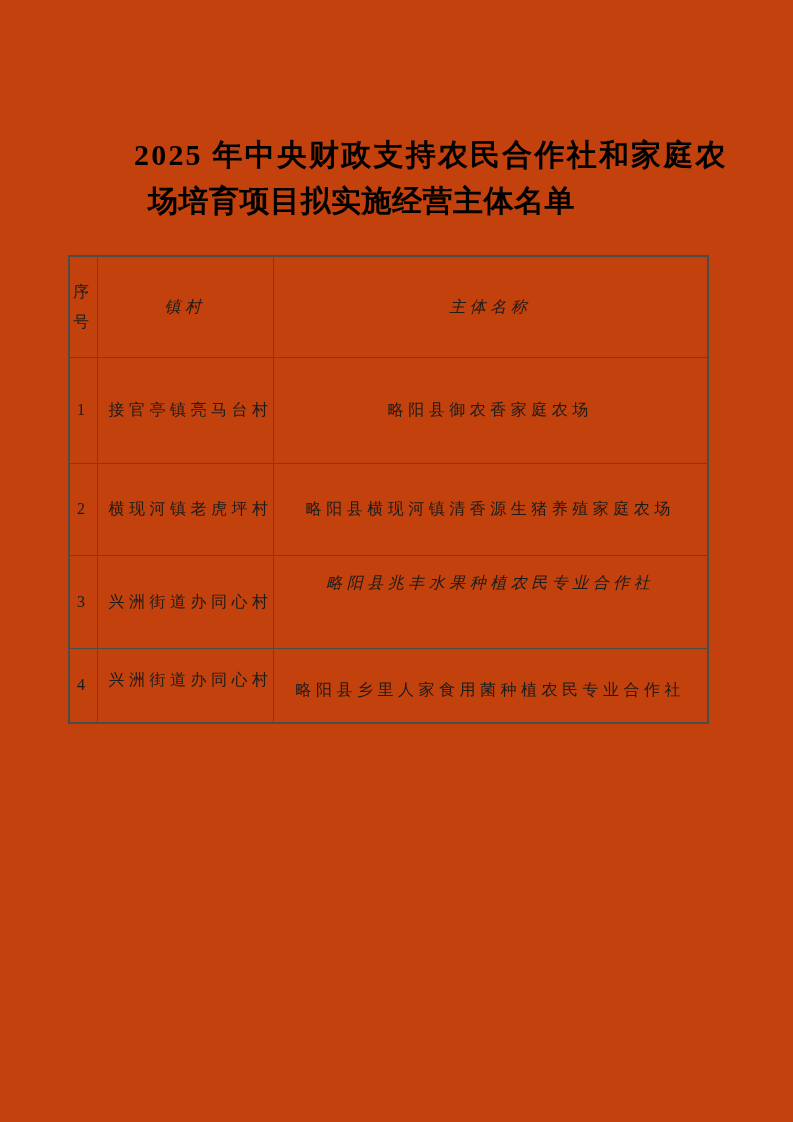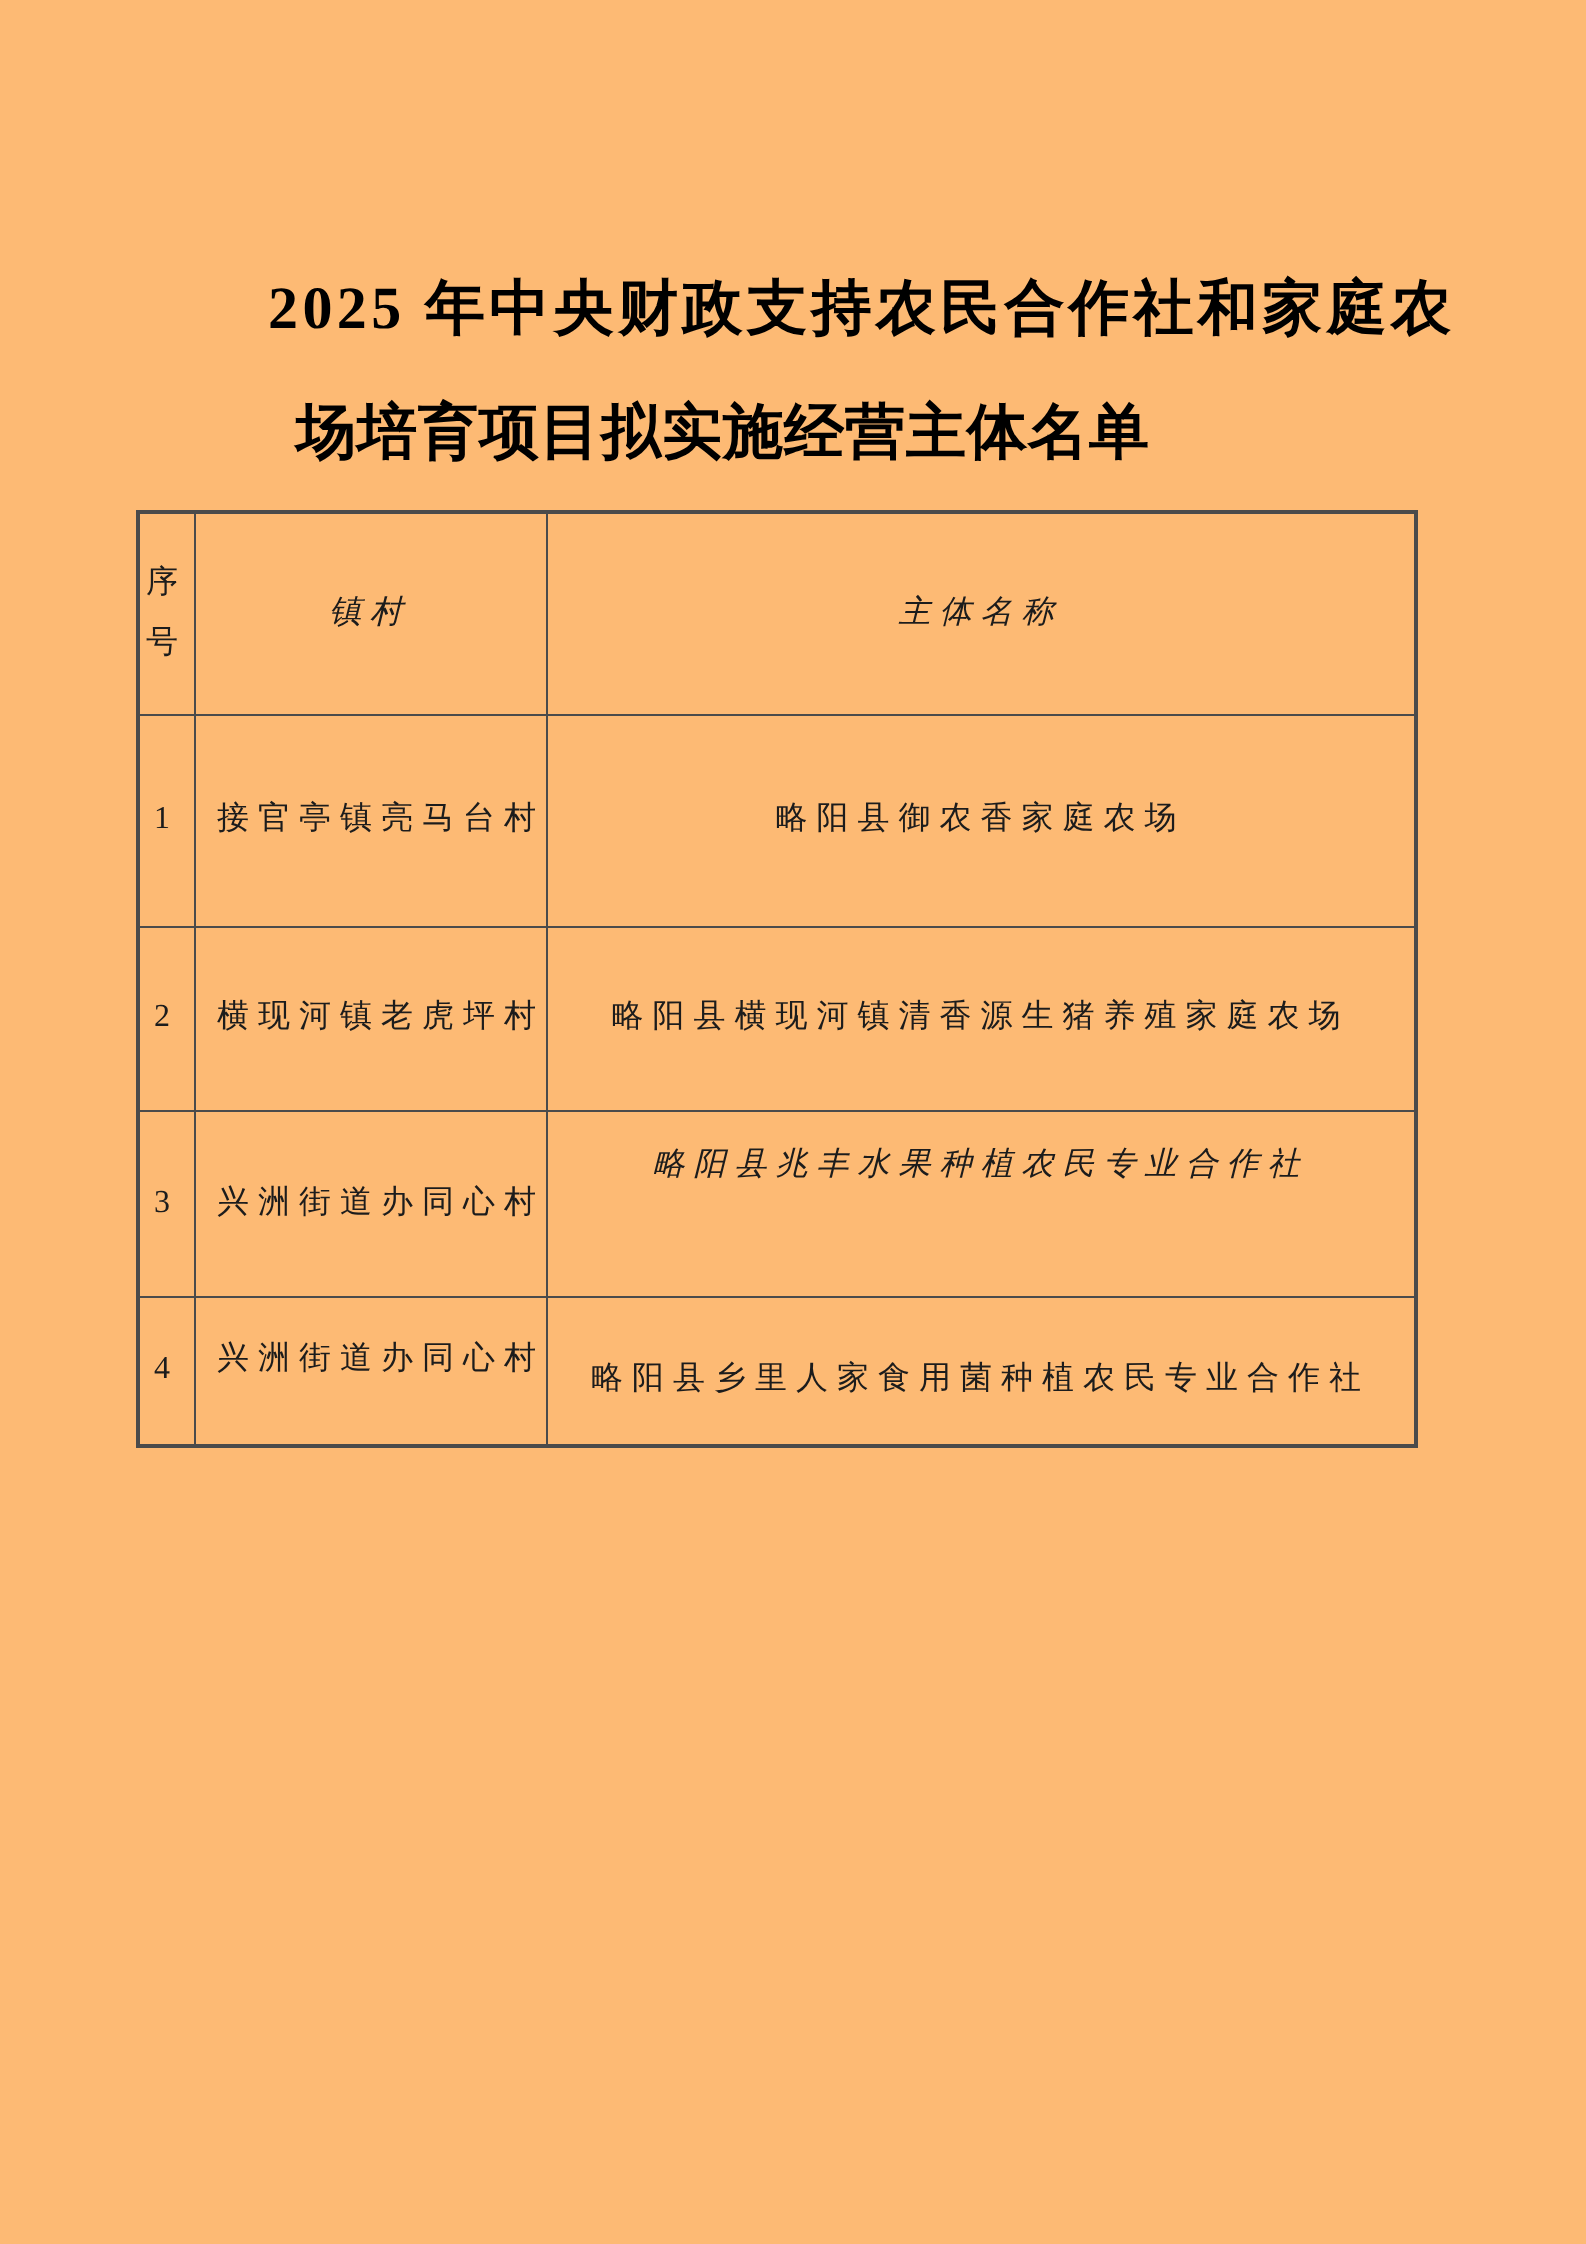--- a/index.html
+++ b/index.html
@@ -11,21 +11,21 @@
     width: 793px;
     height: 1122px;
     position: relative;
     font-family: "Liberation Serif", "DejaVu Serif", serif;
     color: #1c1c1c;
     overflow: hidden;
   }
   .page {
     position: absolute;
     inset: 0;
-    background: #fdba74;
+    background: #c2410c;
   }
   
   .doc-title {
     position: absolute;
     left: 0;
     top: 0;
     width: 793px;
     font-weight: bold;
     color: #000000;
     font-size: 30px;
@@ -36,21 +36,20 @@
     position: absolute;
     left: 134px;
     top: 132px;
     letter-spacing: 2.2px;
   }
   .title-line2 {
     position: absolute;
     left: 148px;
     top: 178px;
     letter-spacing: 0.5px;
-    margin-top: 16px;
   }
   
   table.entity-table {
     position: absolute;
     left: 68px;
     top: 255px;
     width: 639px;
     border-collapse: collapse;
     table-layout: fixed;
     border: 2px solid #4b4b4b;

